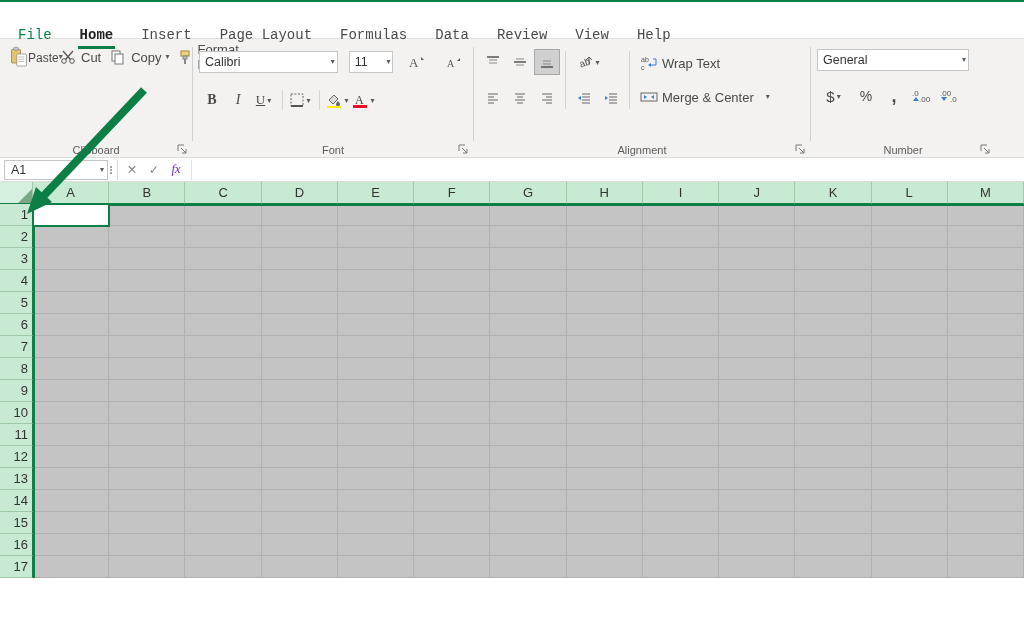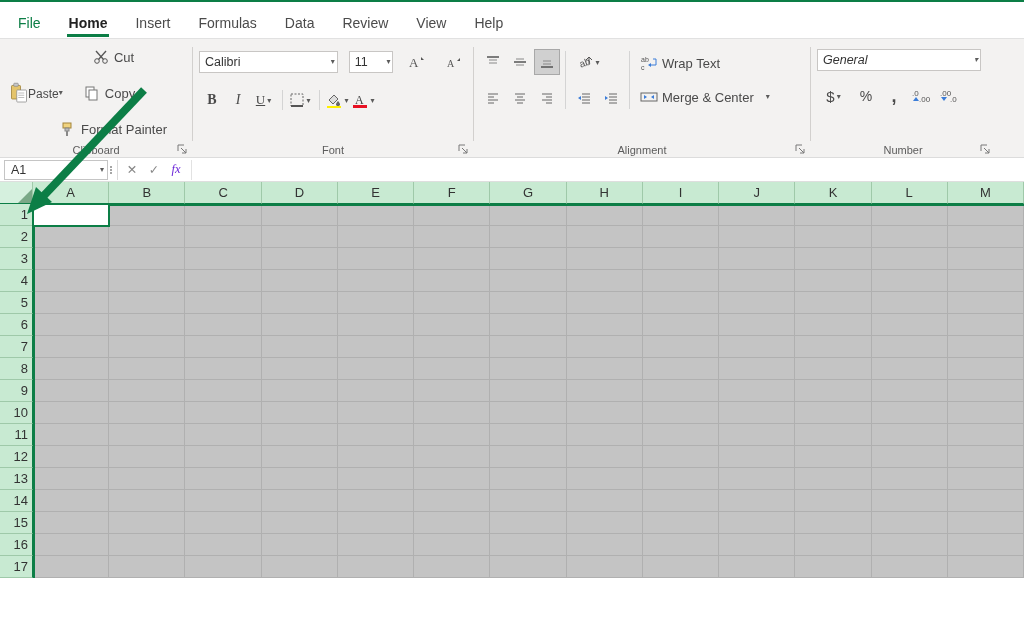--- a/index.html
+++ b/index.html
@@ -7,21 +7,21 @@
       font-family: "Segoe UI", Tahoma, sans-serif;
       font-size: 13px;
       color: #333;
       background: #fff;
       width: 1024px;
       height: 617px;
       overflow: hidden;
       position: relative;
     }
     .topbar { border-top: 2px solid #0c7e46; background: #fff; }
-    .tabs { display: flex; align-items: flex-start; gap: 0; padding: 8px 0 0 4px; height: 36px; }
+    .tabs { display: flex; align-items: flex-start; gap: 0; padding: 20px 0 0 4px; height: 36px; font-family: Liberation Mono, monospace; }
     .tab { padding: 5px 14px 8px; font-size: 14px; color: #4b4b4b; cursor: pointer; position: relative; }
     .tab.file { color: #0c7e46; }
     .tab.active { color: #222; font-weight: 600; }
     .tab.active::after { content:""; position:absolute; left:12px; right:12px; bottom:2px; height:3px; background:#0c7e46; }
     .ribbon {
       background: #f3f2f1;
       border-top: 1px solid #e1e1e1;
       border-bottom: 1px solid #dcdcdc;
       display: flex;
       align-items: stretch;
@@ -36,21 +36,21 @@
     .ribbon-row { display: flex; }
     .bigbtn { display: flex; flex-direction: row; align-items: center; justify-content: space-between; padding: 3px 4px; cursor: pointer; }
     .bigbtn .lbl { font-size: 12px; color: #4a4a4a; margin-top: 1px; text-align: center; }
     .chev { font-size: 8px; color: #5b5b5b; margin-top: -1px; }
     .smallbtn { display: flex; align-items: center; gap: 4px; height: 24px; padding: 1px 3px; cursor: pointer; font-size: 13px; color: #4a4a4a; }
     .iconbox { width: 18px; height: 18px; display: inline-flex; align-items: center; justify-content: center; color:#4b4b4b; }
     .select { display: inline-flex; align-items: center; border: 1px solid #c8c6c4; background: #fff; height: 22px; padding: 0 2px 0 5px; font-size: 12.5px; color: #333; justify-content: space-between; }
     .select .chev { margin-left: 4px; }
     .font-name { width: 140px; }
     .font-size { width: 45px; }
-    .num-format { width: 164px; font-style: italic; }
+    .num-format { width: 152px; }
     .btnrow { display: flex; gap: 1px; align-items: center; }
     .sqbtn { width: 26px; height: 26px; display: inline-flex; align-items: center; justify-content: center; cursor: pointer; color:#4a4a4a; }
     .sqbtn.split { padding-right: 1px; }
     .split-chev { font-size: 8px; color: #5b5b5b; margin-left: 2px; }
     .font-grow, .font-shrink { font-family: "Times New Roman", serif; }
     .highlighted { background: #d0d0d0; border: 1px solid #a8a8a8; }
     .formula-bar { display: flex; align-items: center; height: 24px; border-bottom: 1px solid #dedede; background:#fff; }
     .name-box { width: 104px; height: 20px; border: 1px solid #c5c5c5; margin: 2px 0 2px 4px; display: flex; align-items: center; justify-content: space-between; padding: 0 3px 0 6px; font-size: 12.5px; }
     .fb-sep { width: 1px; height: 20px; background: #dadada; margin: 0 3px; }
     .dots { display:flex;flex-direction:column;gap:1px;padding:0 2px; }
@@ -74,20 +74,21 @@
     .arrow-annot { position:absolute; left:24px; top:80px; pointer-events:none; z-index:50; }
   </style>
 </head>
 <body>
 
 <div class="topbar">
   <div class="tabs">
     <div class="tab file">File</div>
     <div class="tab active">Home</div>
     <div class="tab">Insert</div>
+    <div class="tab">Page Layout</div>
     <div class="tab">Formulas</div>
     <div class="tab">Data</div>
     <div class="tab">Review</div>
     <div class="tab">View</div>
     <div class="tab">Help</div>
   </div>
 </div>
 
 <div class="ribbon">
 
@@ -100,21 +101,21 @@
               <rect x="5" y="1" width="6" height="4" rx="1" fill="#c9c9c9" stroke="#888"></rect>
               <rect x="9" y="10" width="13" height="16" rx="1" fill="#fff" stroke="#888"></rect>
               <line x1="11" y1="14" x2="19" y2="14" stroke="#aaa"></line>
               <line x1="11" y1="17" x2="19" y2="17" stroke="#aaa"></line>
               <line x1="11" y1="20" x2="19" y2="20" stroke="#aaa"></line>
             </svg>
         </span>
         <span class="lbl">Paste</span>
         <span class="chev">▾</span>
       </div>
-      <div style="margin-left:6px;display:flex;flex-direction:column;gap:12px;align-items:center;">
+      <div style="margin-left:6px;display:flex;flex-direction:row;gap:2px;align-items:center;">
         <div class="smallbtn">
           <span class="iconbox">
             <svg width="16" height="16" viewBox="0 0 16 16">
                 <circle cx="4" cy="12" r="2.3" fill="none" stroke="#555"></circle>
                 <circle cx="12" cy="12" r="2.3" fill="none" stroke="#555"></circle>
                 <line x1="5.5" y1="10.5" x2="13" y2="2" stroke="#555" stroke-width="1.3"></line>
                 <line x1="10.5" y1="10.5" x2="3" y2="2" stroke="#555" stroke-width="1.3"></line>
               </svg>
           </span>
           <span>Cut</span>

